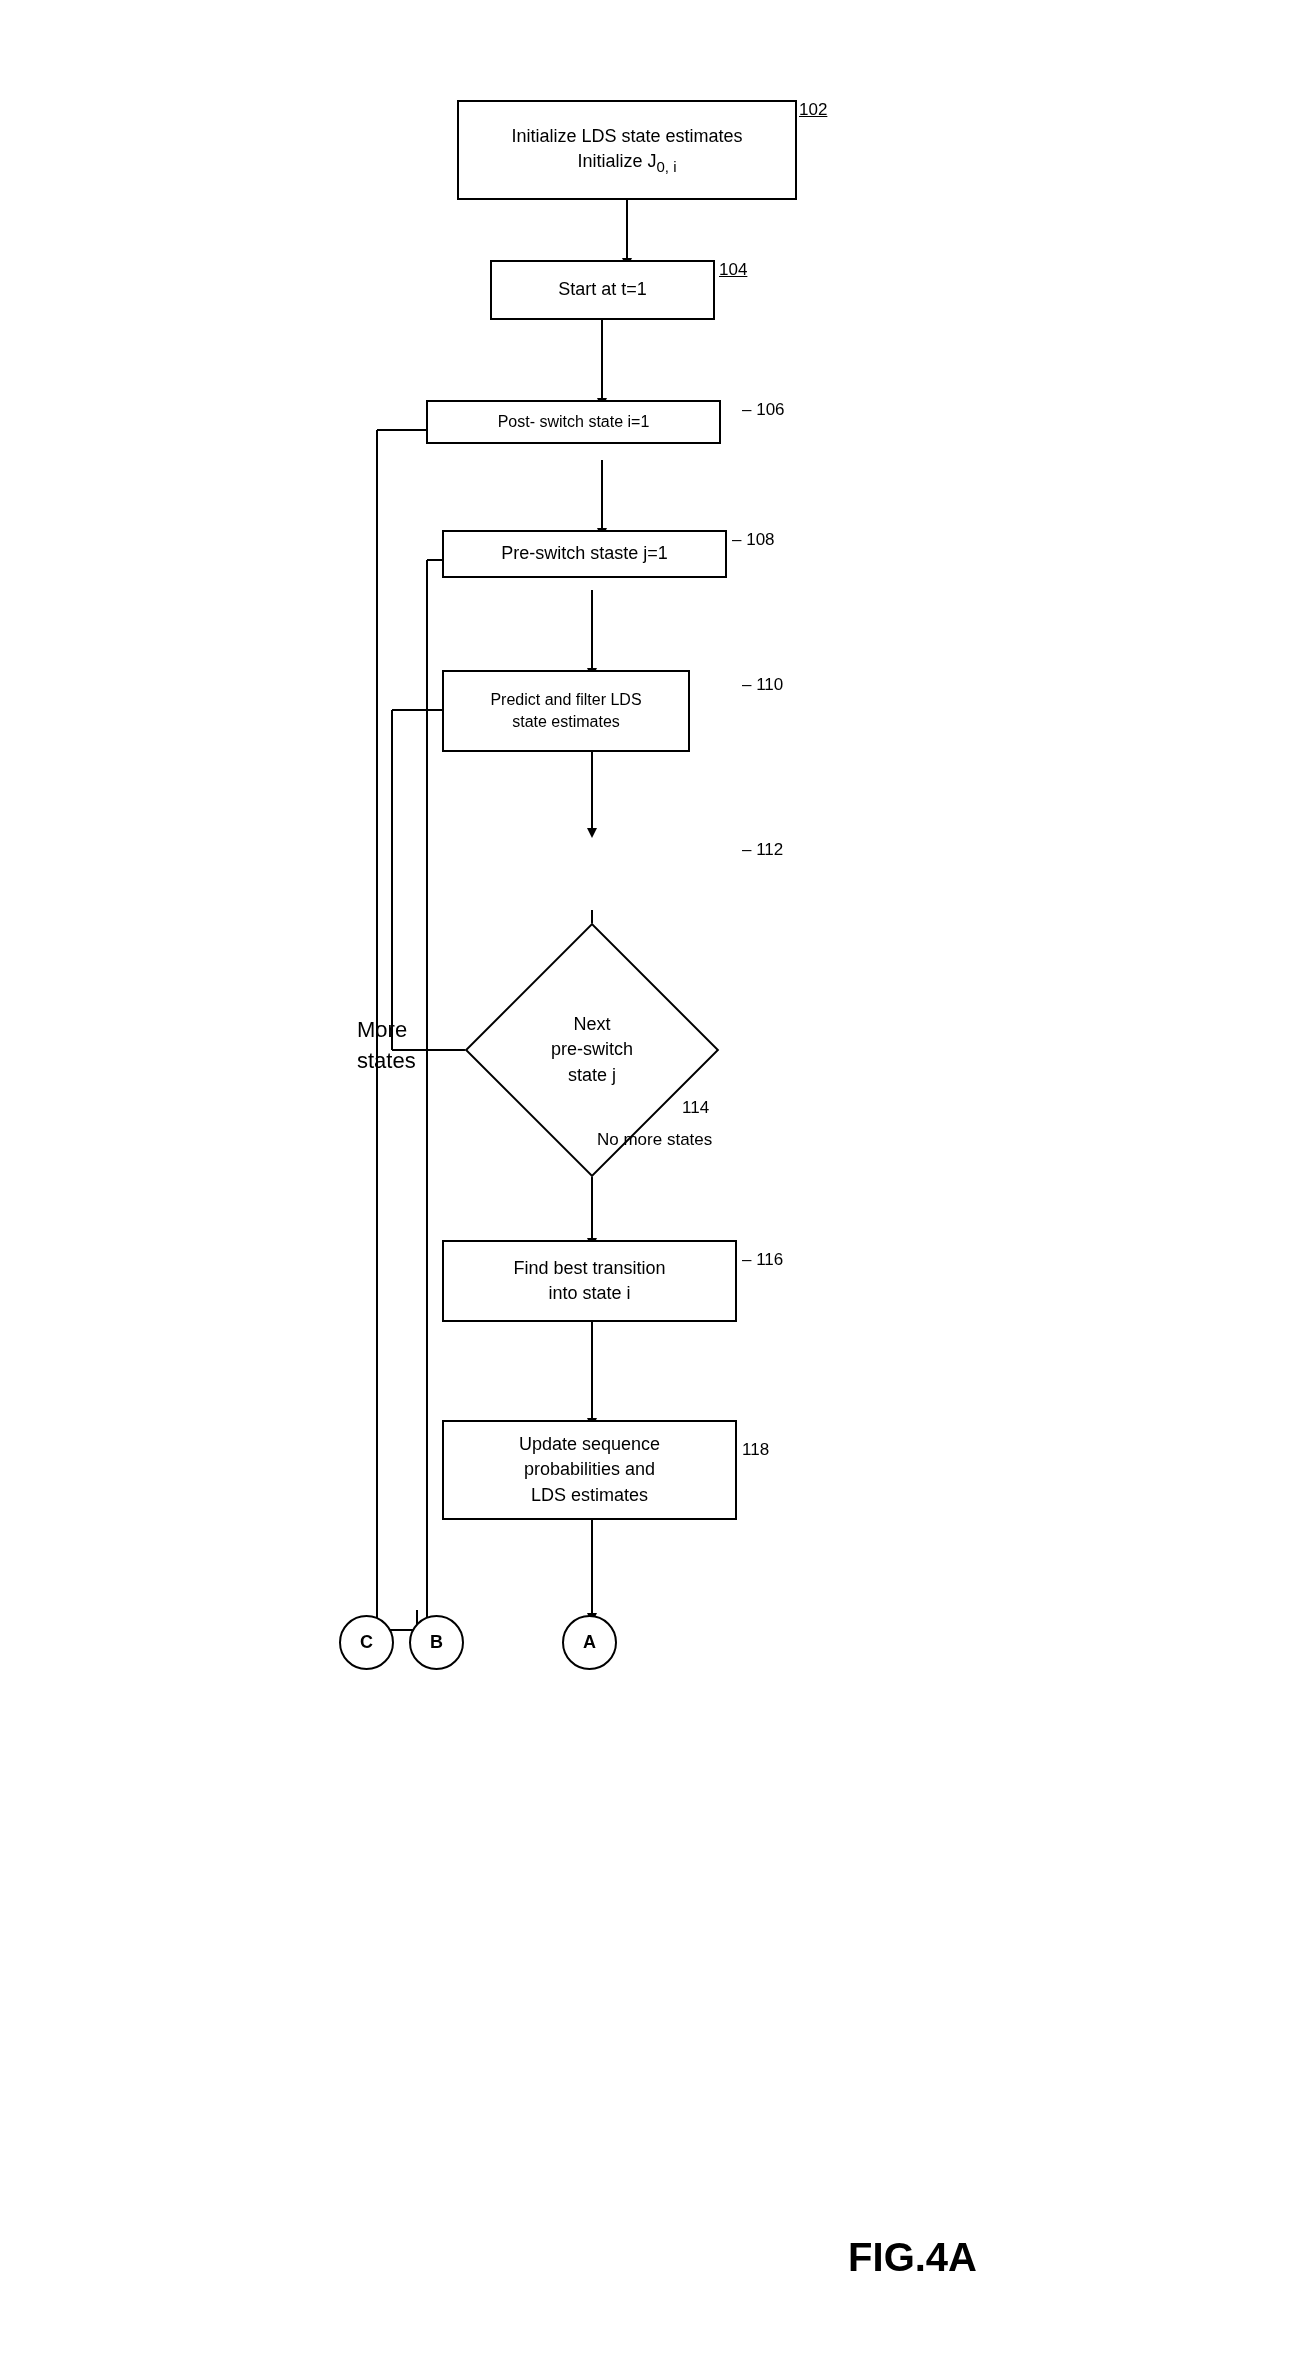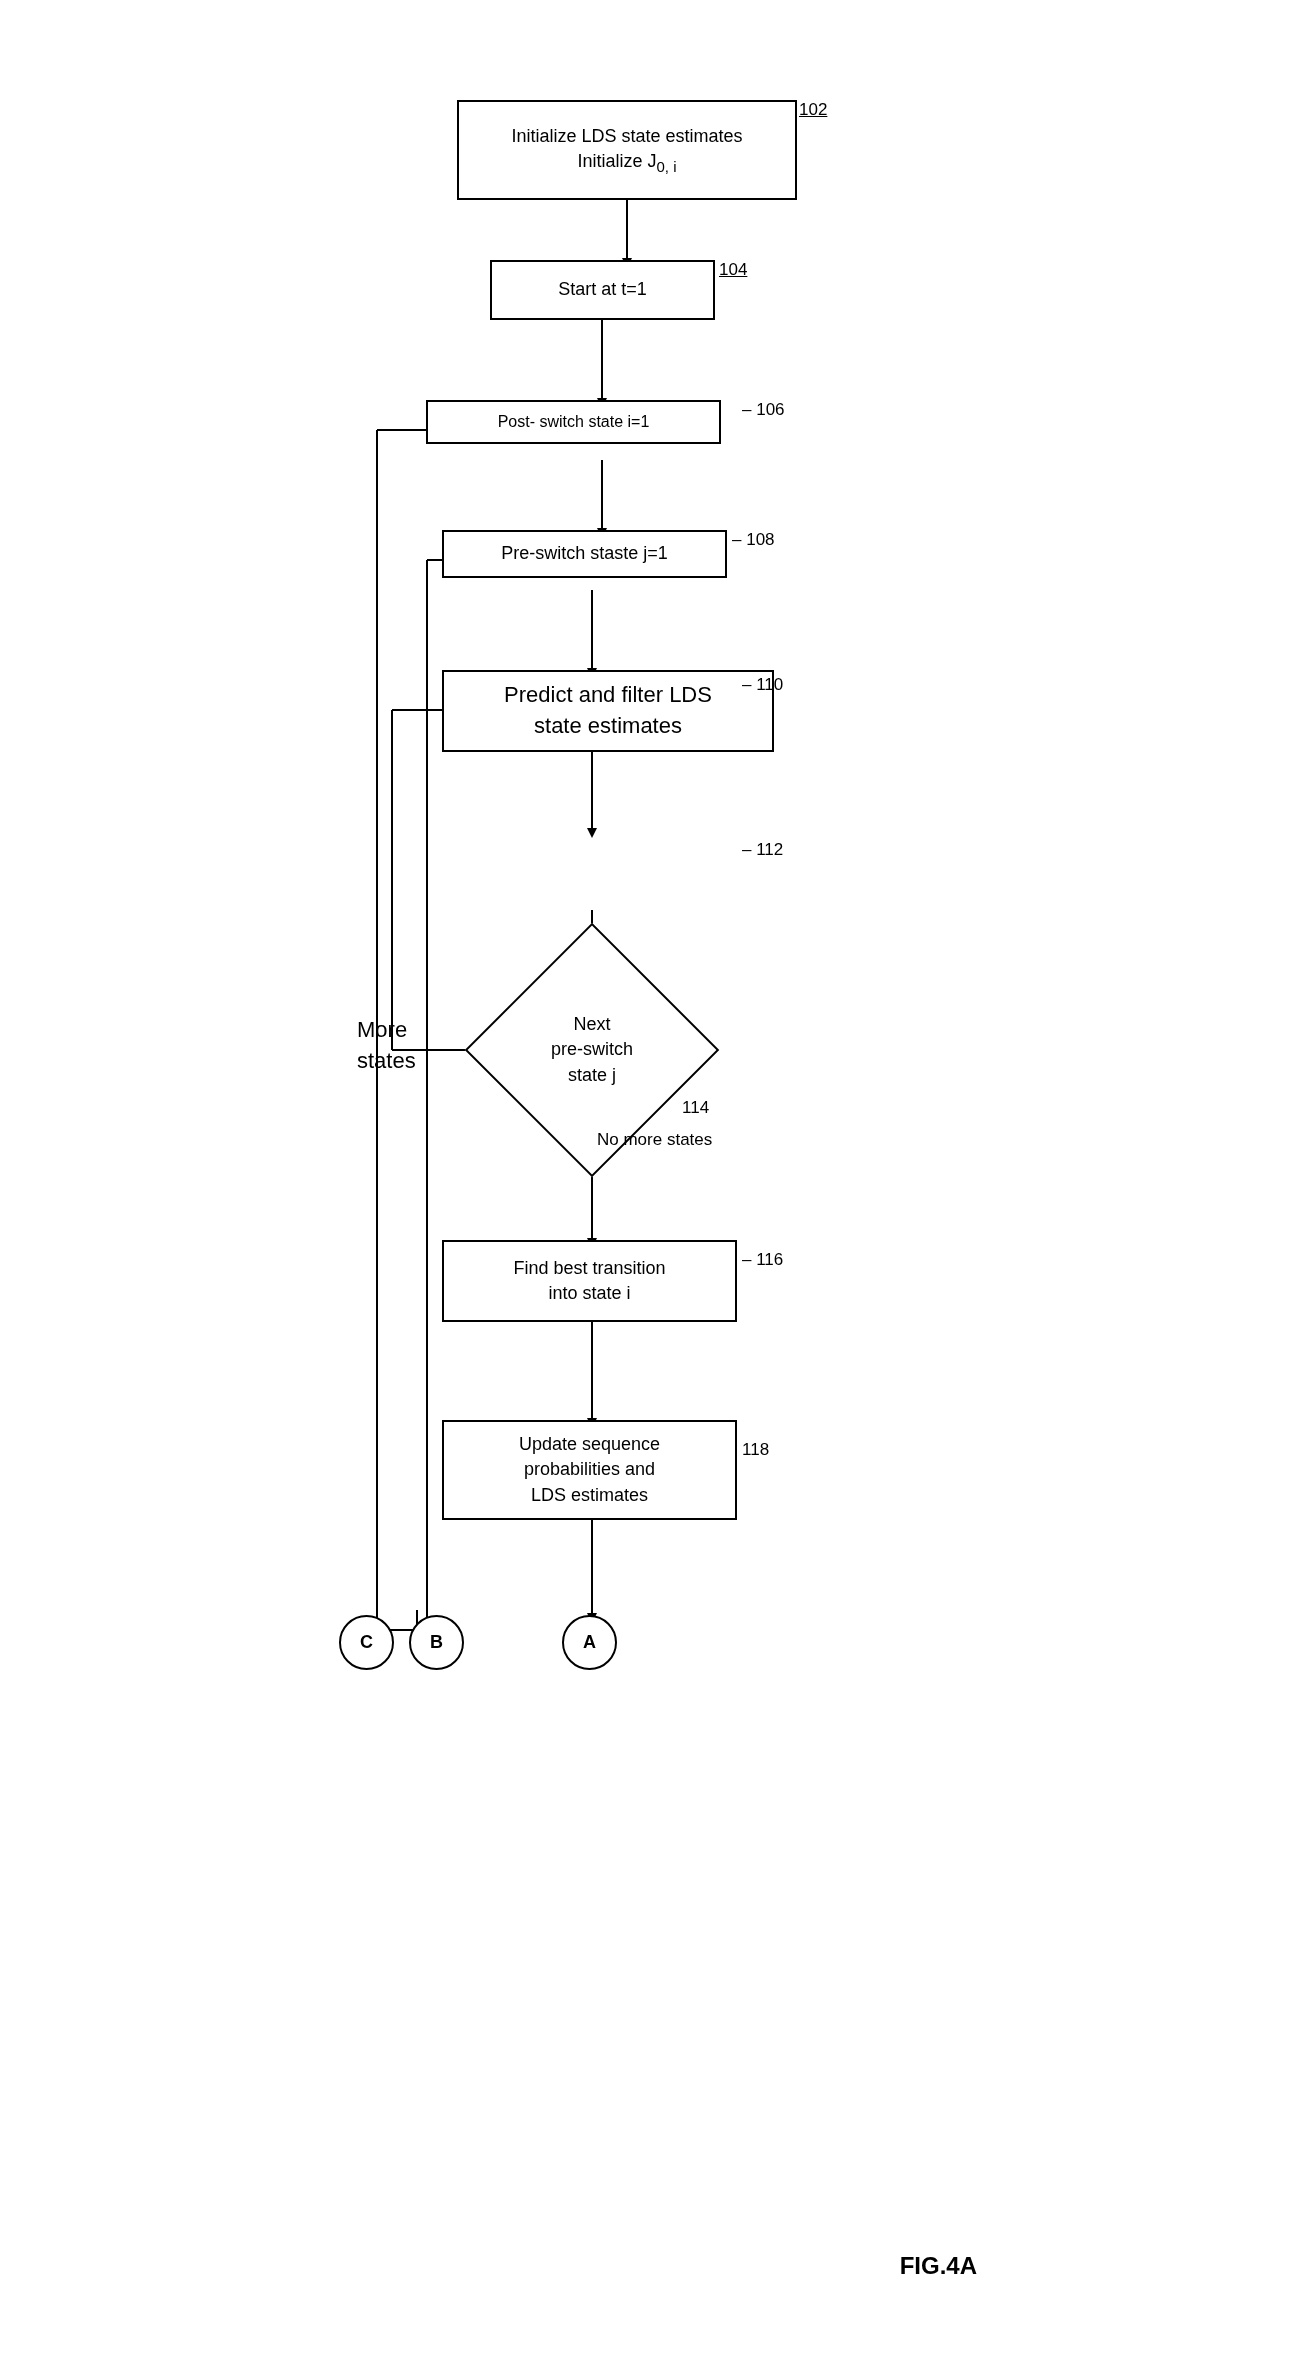--- a/index.html
+++ b/index.html
@@ -158,21 +158,21 @@
   <div class="flow-box" style="left:129px; top:360px; width:295px; height:44px; font-size:16px;">
     <span>Post- switch state i=1</span>
   </div>
   <span class="ref-label" style="left:445px; top:360px;">– 106</span>
 
   <div class="flow-box" style="left:145px; top:490px; width:285px; height:48px; font-size:18px;">
     <span>Pre-switch staste j=1</span>
   </div>
   <span class="ref-label" style="left:435px; top:490px;">– 108</span>
 
-  <div class="flow-box" style="left:145px; top:630px; width:332px; height:82px; font-size:22px;">
+  <div class="flow-box" style="left:145px; top:630px; width:248px; height:82px; font-size:16px;">
     <div>
       <div>Predict and filter LDS</div>
       <div>state estimates</div>
     </div>
   </div>
   <span class="ref-label" style="left:445px; top:635px;">– 110</span>
 
   <span class="ref-label" style="left:445px; top:800px;">– 112</span>
 
   <div class="flow-diamond" style="left:205px; top:940px; width:180px; height:140px;">
@@ -213,15 +213,15 @@
   </div>
 
   <div class="flow-circle" style="left:112px; top:1575px; width:55px; height:55px;">
     <span>B</span>
   </div>
 
   <div class="flow-circle" style="left:42px; top:1575px; width:55px; height:55px;">
     <span>C</span>
   </div>
 
-  <div class="fig-label" style="right:20px; bottom:60px; font-size:24px; font-weight:bold;">FIG.4A</div>
+  <div class="fig-label" style="right:20px; bottom:60px; font-size:40px; font-weight:bold;">FIG.4A</div>
 
 </div>
 
 </body></html>

